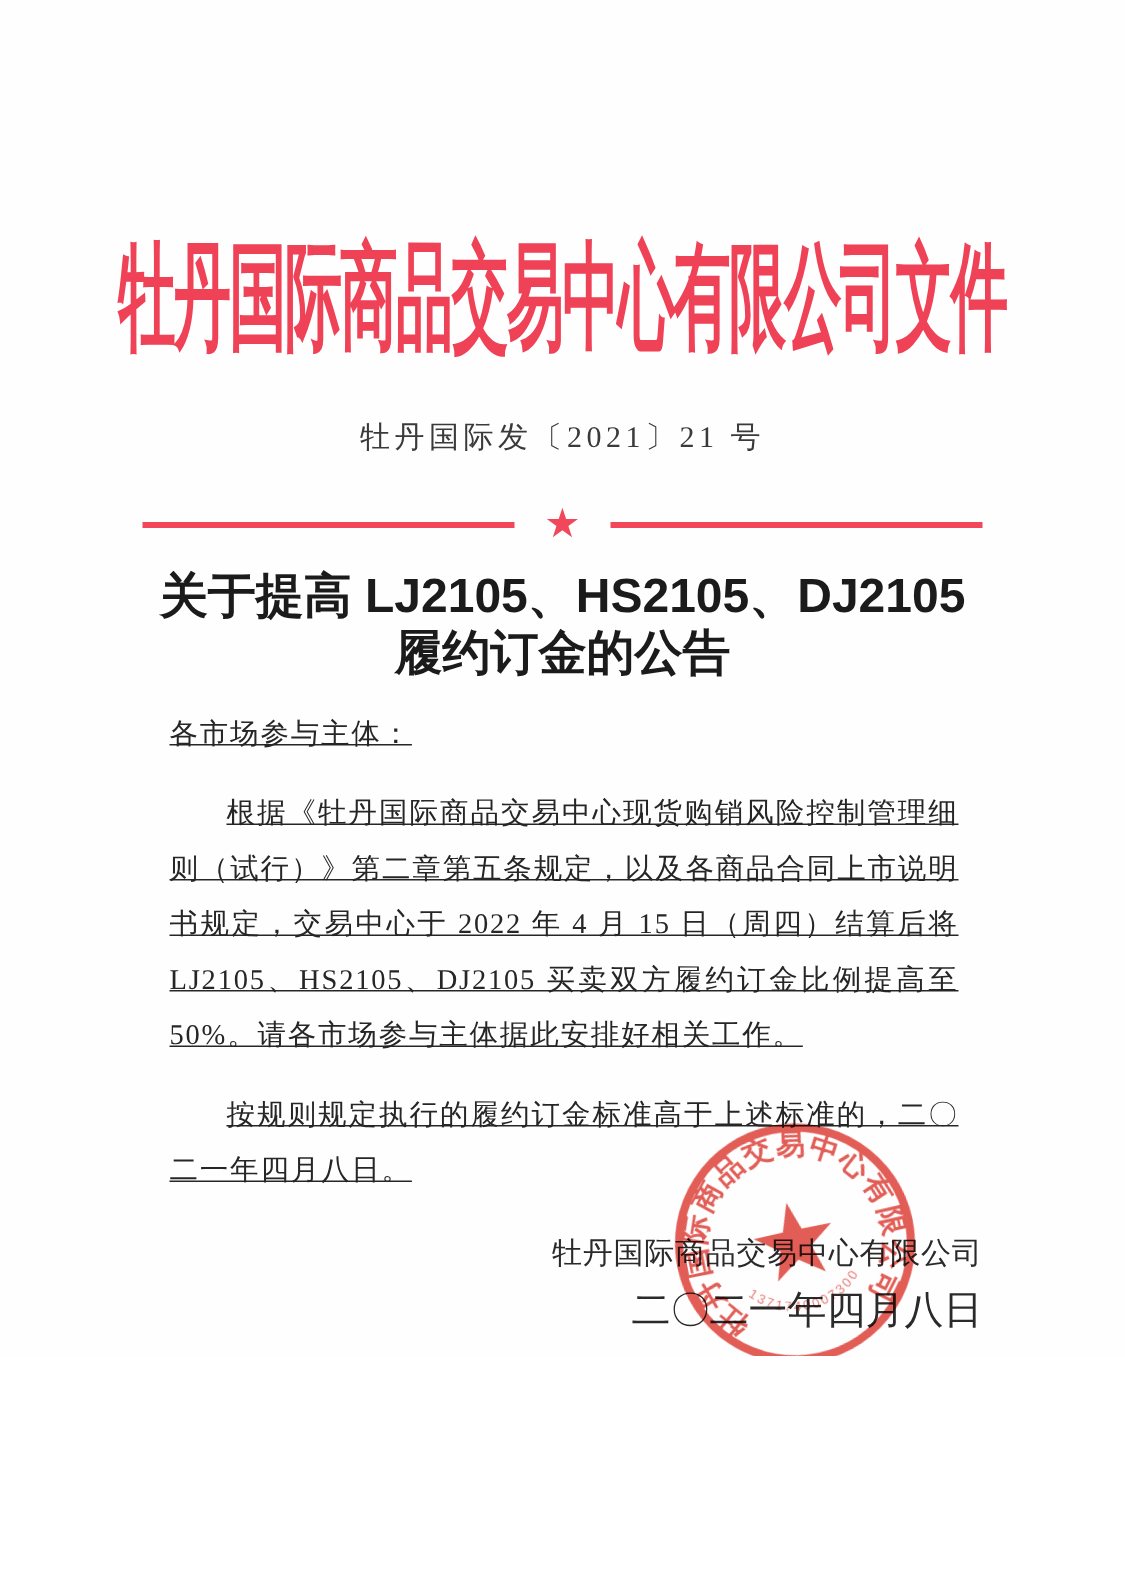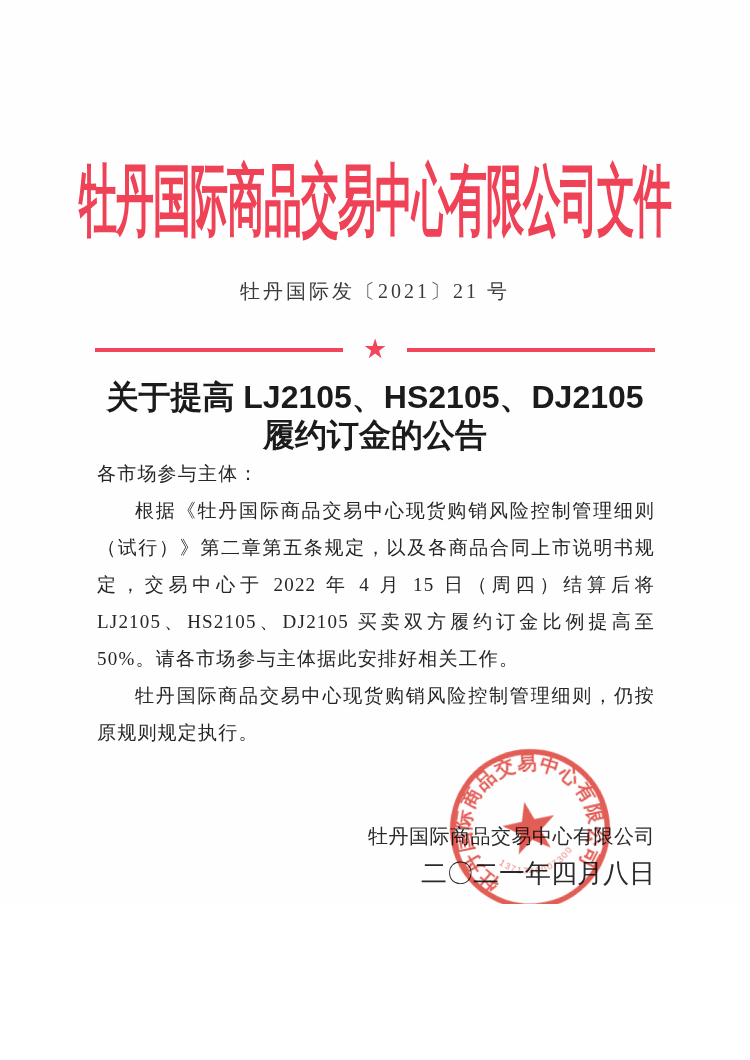--- a/index.html
+++ b/index.html
@@ -82,21 +82,21 @@
     position: absolute;
     top: 455px;
     left: 97px;
     width: 558px;
     font-size: 19px;
     line-height: 37px;
     letter-spacing: 1.2px;
     text-align: justify;
     color: #262626;
   }
-  .body-text p { margin: 0; }
+  .body-text p { margin: 16px; text-decoration: underline; }
   .body-text p.indent { text-indent: 2em; }
   
   .signature {
     position: absolute;
     top: 817px;
     right: 95px;
     text-align: right;
     color: #2a2a2a;
   }
   .signature .org {
@@ -138,21 +138,21 @@
     <div class="rule"></div>
     <div class="star">★</div>
     <div class="rule"></div>
   </div>
 
   <div class="doc-title">关于提高 LJ2105、HS2105、DJ2105 履约订金的公告</div>
 
   <div class="body-text">
     <p>各市场参与主体：</p>
     <p class="indent">根据《牡丹国际商品交易中心现货购销风险控制管理细则（试行）》第二章第五条规定，以及各商品合同上市说明书规定，交易中心于 2022 年 4 月 15 日（周四）结算后将 LJ2105、HS2105、DJ2105 买卖双方履约订金比例提高至 50%。请各市场参与主体据此安排好相关工作。</p>
-    <p class="indent">牡丹国际商品交易中心现货购销风险控制管理细则，仍按原规则规定执行。</p>
+    <p class="indent">按规则规定执行的履约订金标准高于上述标准的，二〇二一年四月八日。</p>
   </div>
 
   <div class="signature">
     <div class="org">牡丹国际商品交易中心有限公司</div>
     <div class="date">二〇二一年四月八日</div>
   </div>
 
   <div class="seal">
     <svg viewBox="0 0 200 200" xmlns="http://www.w3.org/2000/svg">
       <circle cx="100" cy="100" r="92" fill="none" stroke="#dd4038" stroke-width="6.5"></circle>

